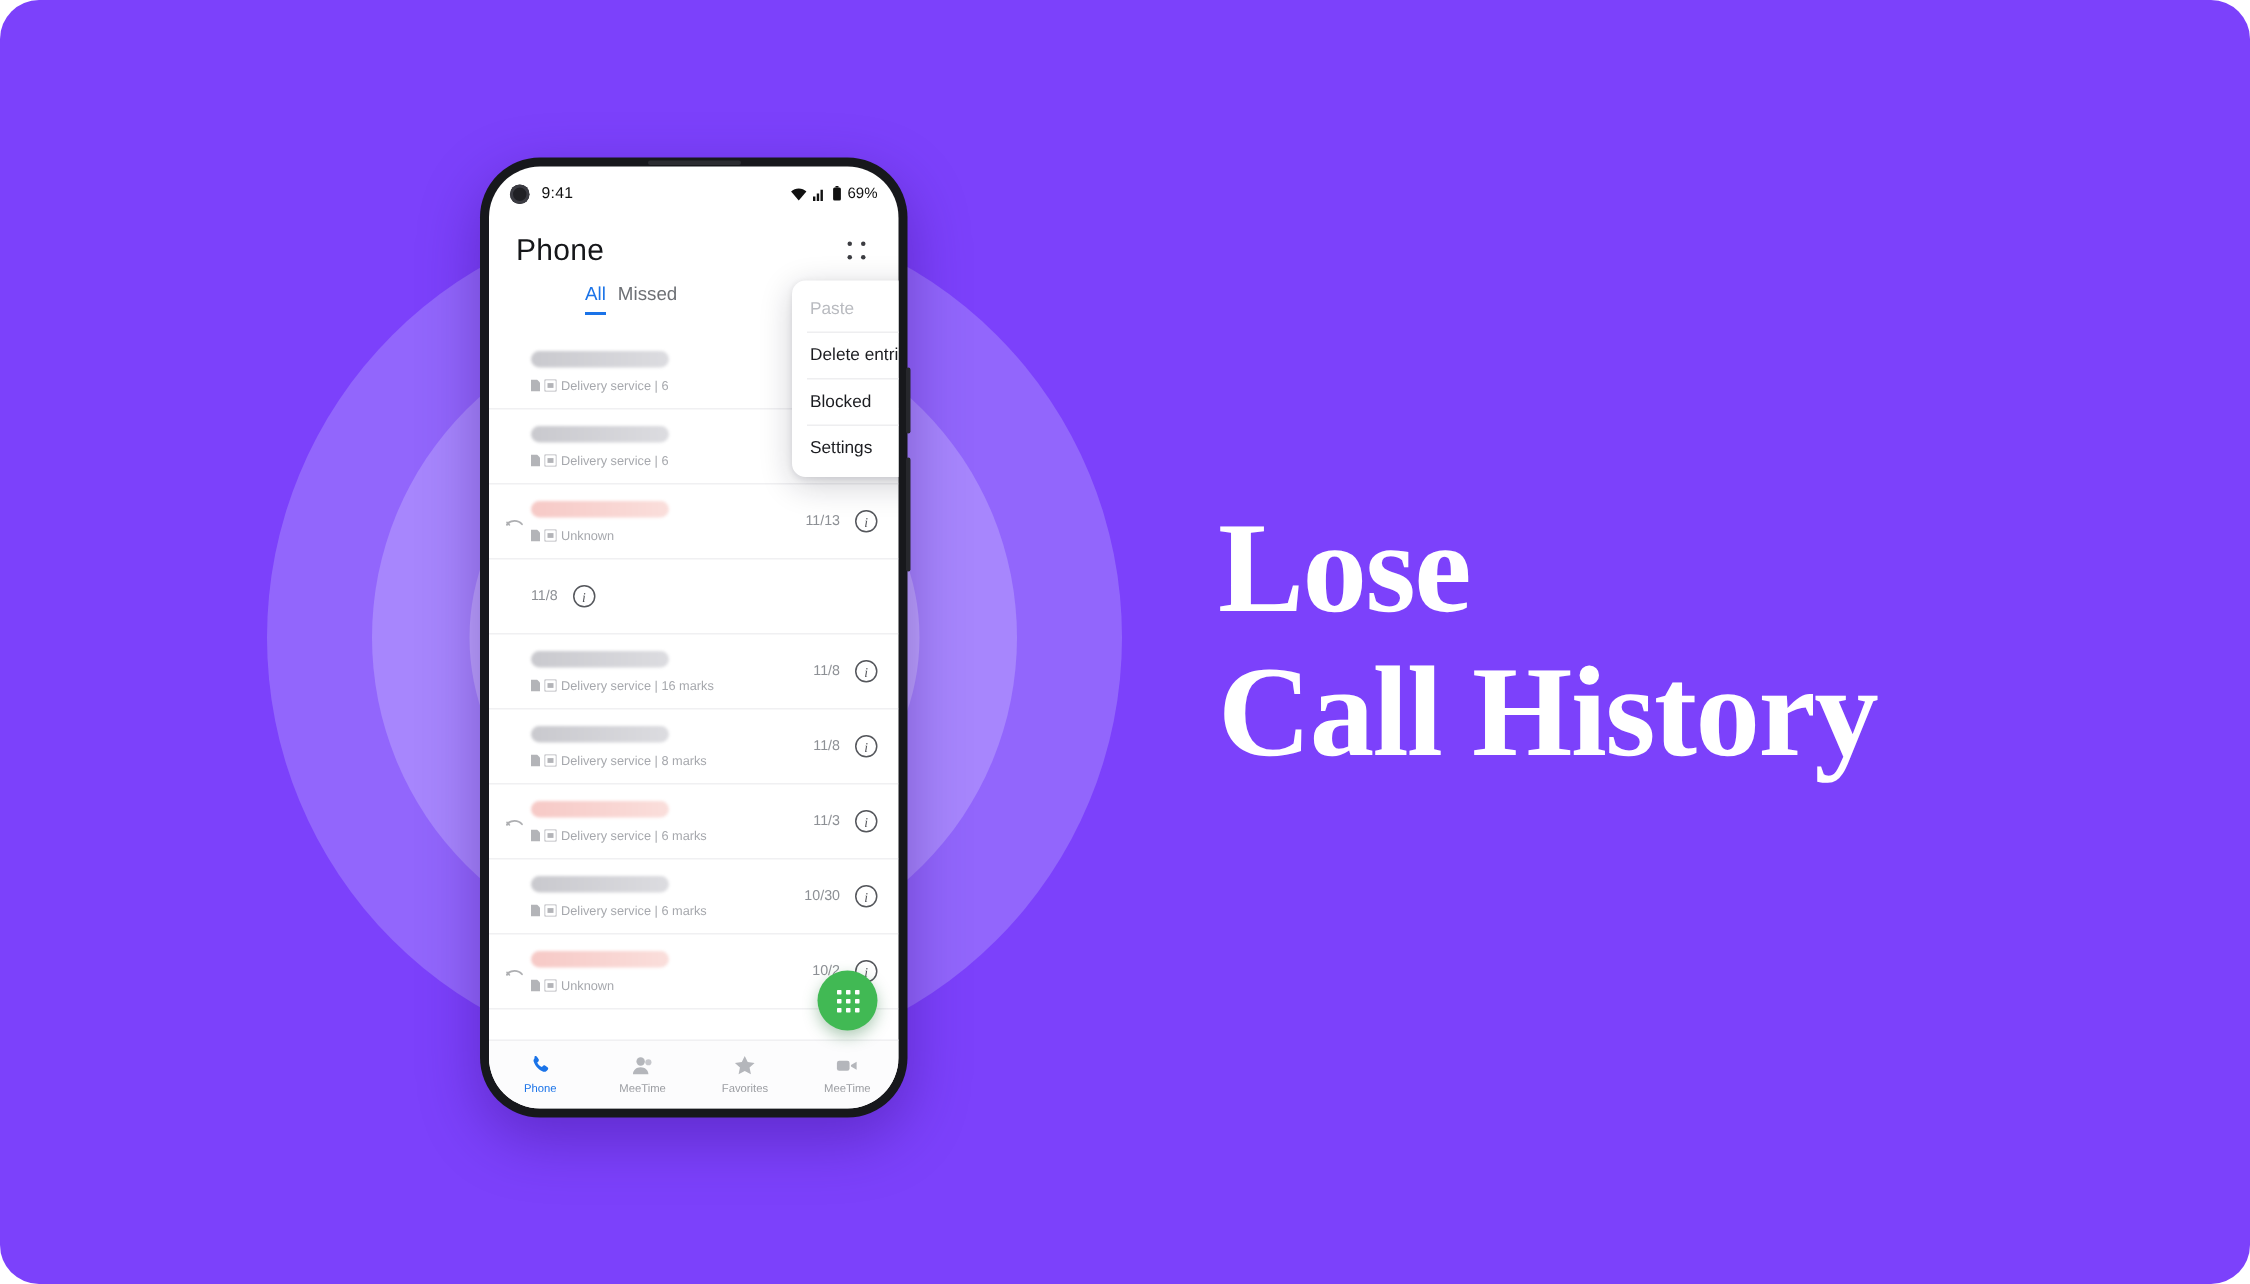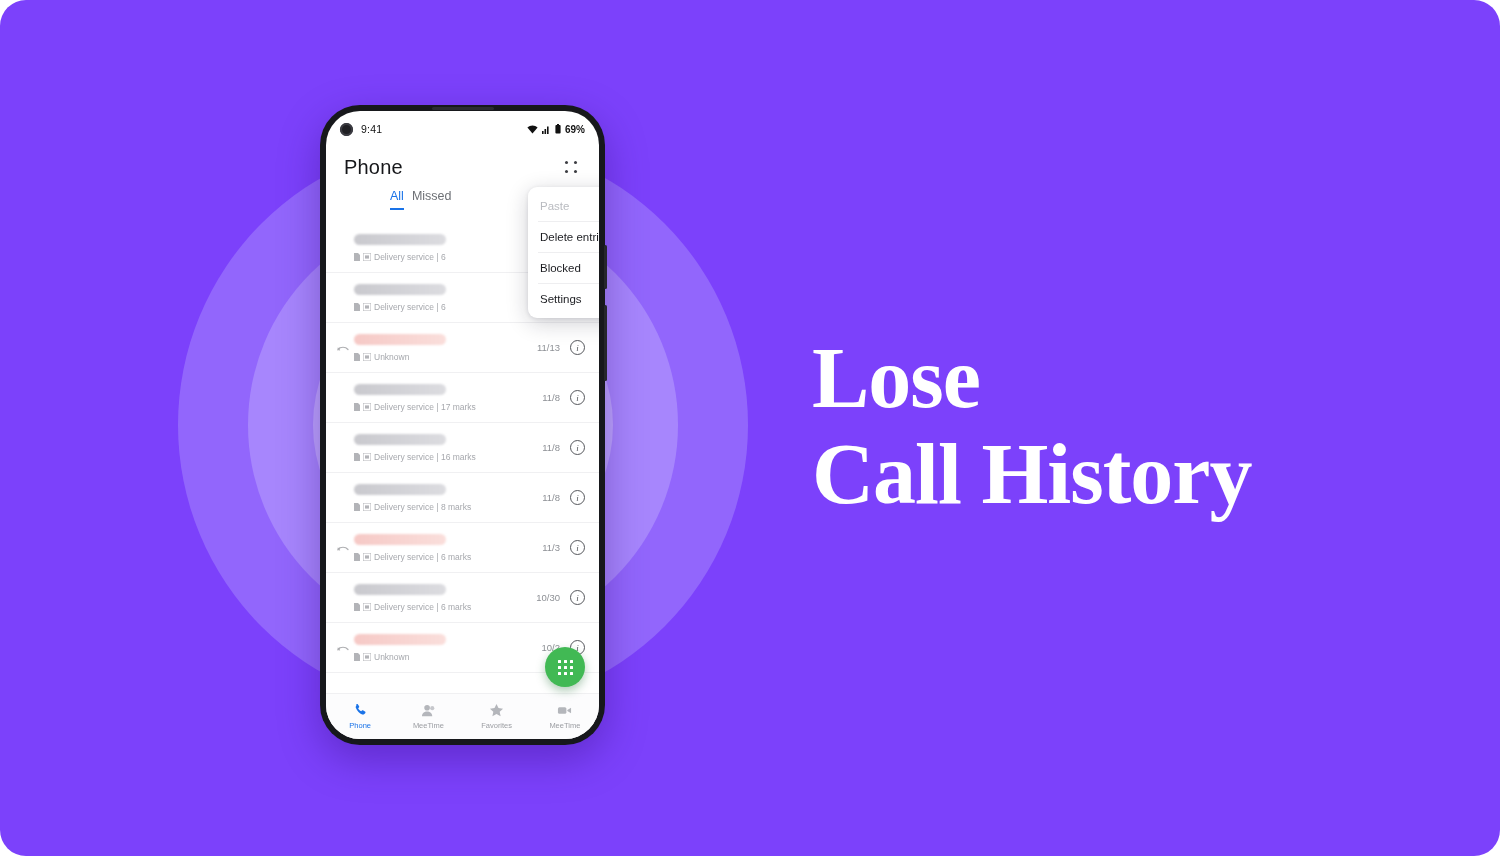--- a/index.html
+++ b/index.html
@@ -73,21 +73,21 @@
   }
   #punch-hole {
     width:13px; height:13px; border-radius:50%;
     background:#202024; flex:0 0 auto;
     box-shadow:inset 0 0 0 2px #3b3b42;
   }
   #status-time { margin-left:8px; font-size:10.5px; font-weight:500; letter-spacing:.2px; }
   #status-right {
     margin-left:auto;
     display:flex; align-items:center; gap:4px;
-    font-size:10px; font-weight:700;
+    font-size:10px; font-weight:400;
   }
   .sb-ico { display:block; }
 
   
   #app-bar {
     position:absolute; top:36px; left:0; right:0;
     height:40px;
     display:flex; align-items:center;
     padding:0 18px;
   }
@@ -348,33 +348,20 @@
             <span class="row-date">11/13</span>
             <div class="info-icon">i</div>
           </div>
           <div class="call-row">
             <div class="missed-icon empty">
               <svg width="13" height="11" viewBox="0 0 13 11">
                 <path d="M1 7.5c2.5-3 7.5-3 10 0" stroke="#6d6f74" stroke-width="1.2" fill="none" stroke-linecap="round"></path>
                 <path d="M2.6 6.2 1 8M1 6.2 2.6 8" stroke="#6d6f74" stroke-width="1.1" stroke-linecap="round"></path>
               </svg>
             </div>
-            <div class="row-main">
-              <div class="name-bar"></div>
-              <div class="row-sub">
-                <svg class="sub-ico" width="6" height="8" viewBox="0 0 6 8">
-                  <path d="M0 0h4l2 2v6H0z" fill="#9a9ca1"></path>
-                </svg>
-                <svg class="sub-ico" width="8" height="8" viewBox="0 0 8 8">
-                  <rect x="0" y="0" width="8" height="8" rx="1" fill="none" stroke="#9a9ca1" stroke-width="1"></rect>
-                  <rect x="2" y="2.4" width="4" height="3.2" fill="#9a9ca1"></rect>
-                </svg>
-                <span>Delivery service | 17 marks</span>
-              </div>
-            </div>
             <span class="row-date">11/8</span>
             <div class="info-icon">i</div>
           </div>
           <div class="call-row">
             <div class="missed-icon empty">
               <svg width="13" height="11" viewBox="0 0 13 11">
                 <path d="M1 7.5c2.5-3 7.5-3 10 0" stroke="#6d6f74" stroke-width="1.2" fill="none" stroke-linecap="round"></path>
                 <path d="M2.6 6.2 1 8M1 6.2 2.6 8" stroke="#6d6f74" stroke-width="1.1" stroke-linecap="round"></path>
               </svg>
             </div>

